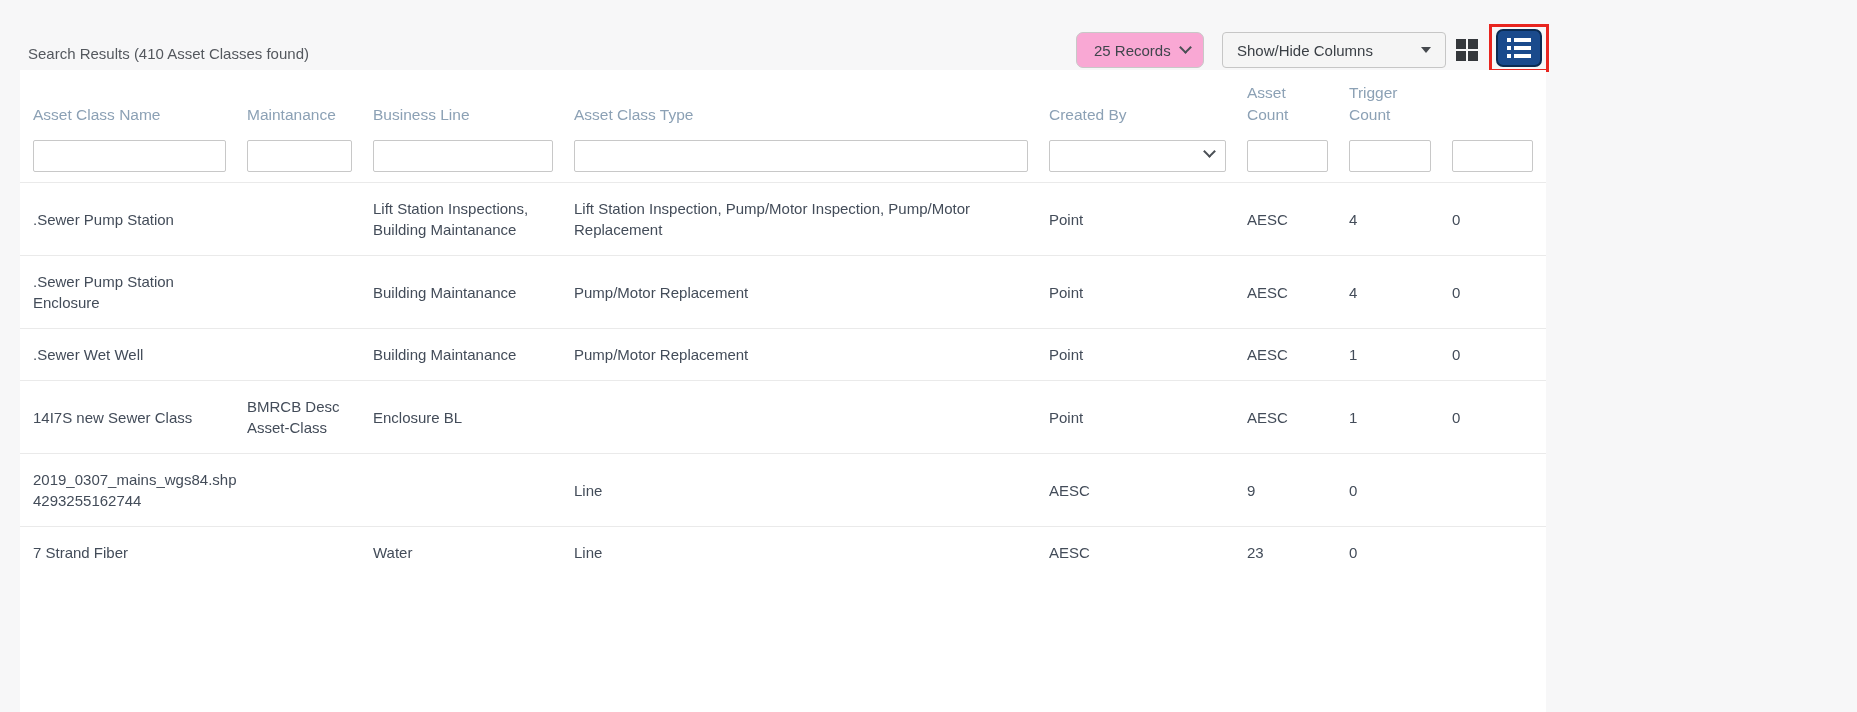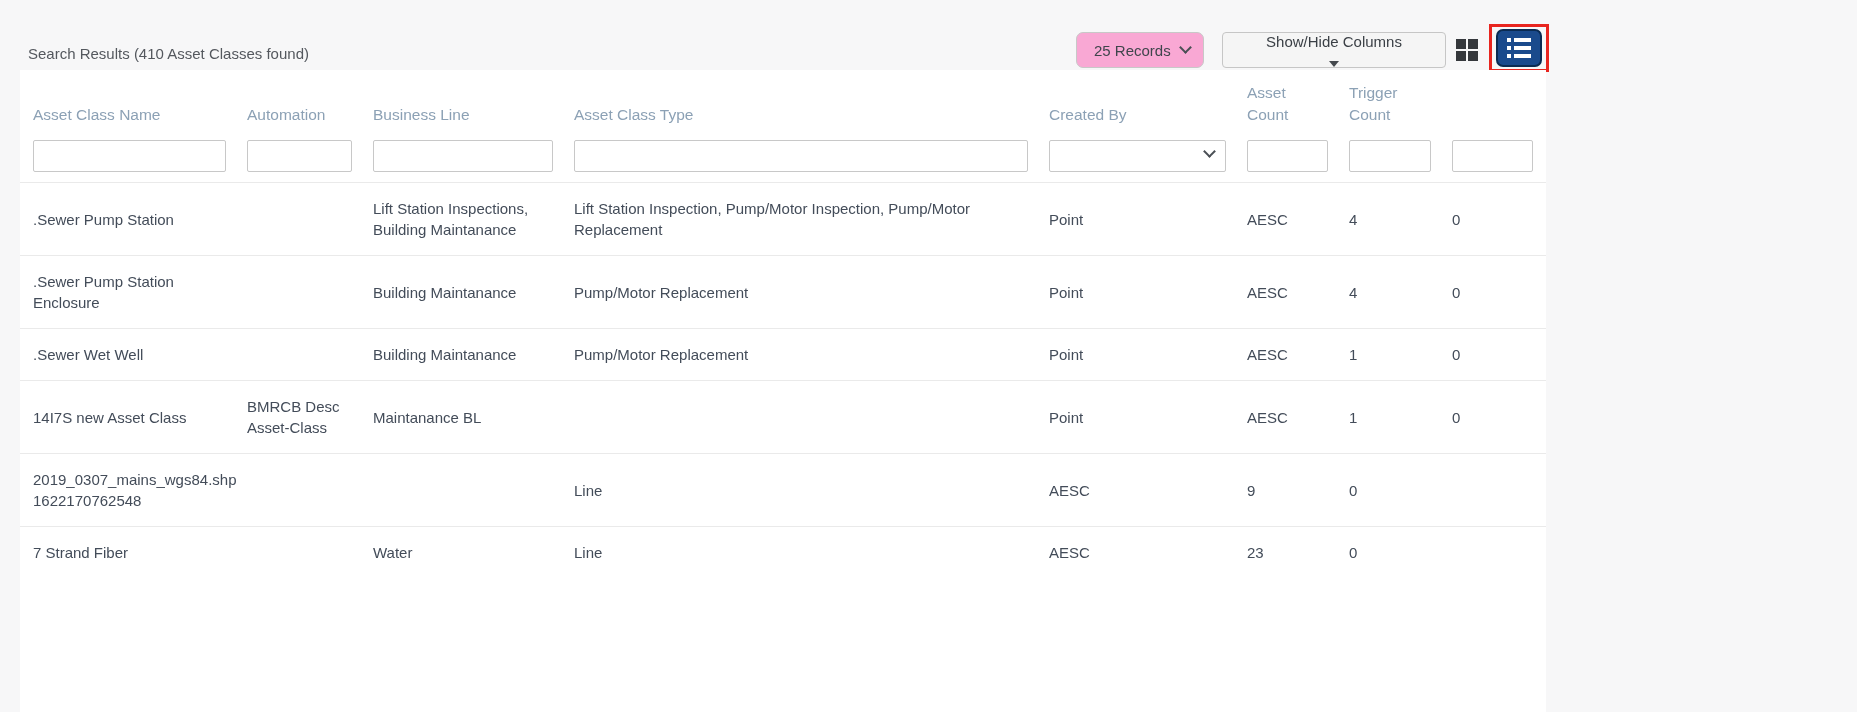--- a/index.html
+++ b/index.html
@@ -26,21 +26,21 @@
   }
   .chev {
     display:inline-block; width:9px; height:9px;
     border-right:2px solid #4a4f55; border-bottom:2px solid #4a4f55;
     transform:rotate(45deg); margin-top:-5px;
   }
   .showhide-btn {
     position:absolute; left:1222px; top:16px; width:224px; height:36px;
     background:#f5f5f5; border:1px solid #c6c6c6; border-radius:4px;
     display:flex; align-items:center; justify-content:space-between;
-    padding:0 14px; font-size:15px; color:#3a3f45; cursor:pointer;flex-direction:column;
+    padding:0 14px; font-size:15px; color:#3a3f45; cursor:pointer;
   }
   .caret {
     width:0; height:0;
     border-left:5px solid transparent; border-right:5px solid transparent;
     border-top:6px solid #45494e;
   }
   .grid-btn {
     position:absolute; left:1454px; top:21px; width:26px; height:26px;
     background:transparent; border:none; display:flex; align-items:center; justify-content:center;
     cursor:pointer;
@@ -145,21 +145,21 @@
           </span>
       </span>
     </div>
   </div>
 </div>
 
 <div class="panel">
 
   <div class="grid thead">
     <div>Asset Class Name</div>
-    <div>Automation</div>
+    <div>Maintanance</div>
     <div>Business Line</div>
     <div>Asset Class Type</div>
     <div>Created By</div>
     <div>Asset
 Count</div>
     <div>Trigger
 Count</div>
   </div>
 
   <div class="grid filters">
@@ -208,34 +208,34 @@
       <div class="cell"></div>
       <div class="cell">Building Maintanance</div>
       <div class="cell">Pump/Motor Replacement</div>
       <div class="cell">Point</div>
       <div class="cell">AESC</div>
       <div class="cell">1</div>
       <div class="cell">0</div>
     </div>
 
     <div class="grid row">
-      <div class="cell">14I7S new Asset Class</div>
+      <div class="cell">14I7S new Sewer Class</div>
       <div class="cell">BMRCB Desc
 Asset-Class</div>
-      <div class="cell">Maintanance BL</div>
+      <div class="cell">Enclosure BL</div>
       <div class="cell"></div>
       <div class="cell">Point</div>
       <div class="cell">AESC</div>
       <div class="cell">1</div>
       <div class="cell">0</div>
     </div>
 
     <div class="grid row">
       <div class="cell">2019_0307_mains_wgs84.shp
-1622170762548</div>
+4293255162744</div>
       <div class="cell"></div>
       <div class="cell"></div>
       <div class="cell">Line</div>
       <div class="cell">AESC</div>
       <div class="cell">9</div>
       <div class="cell">0</div>
     </div>
 
     <div class="grid row">
       <div class="cell">7 Strand Fiber</div>

